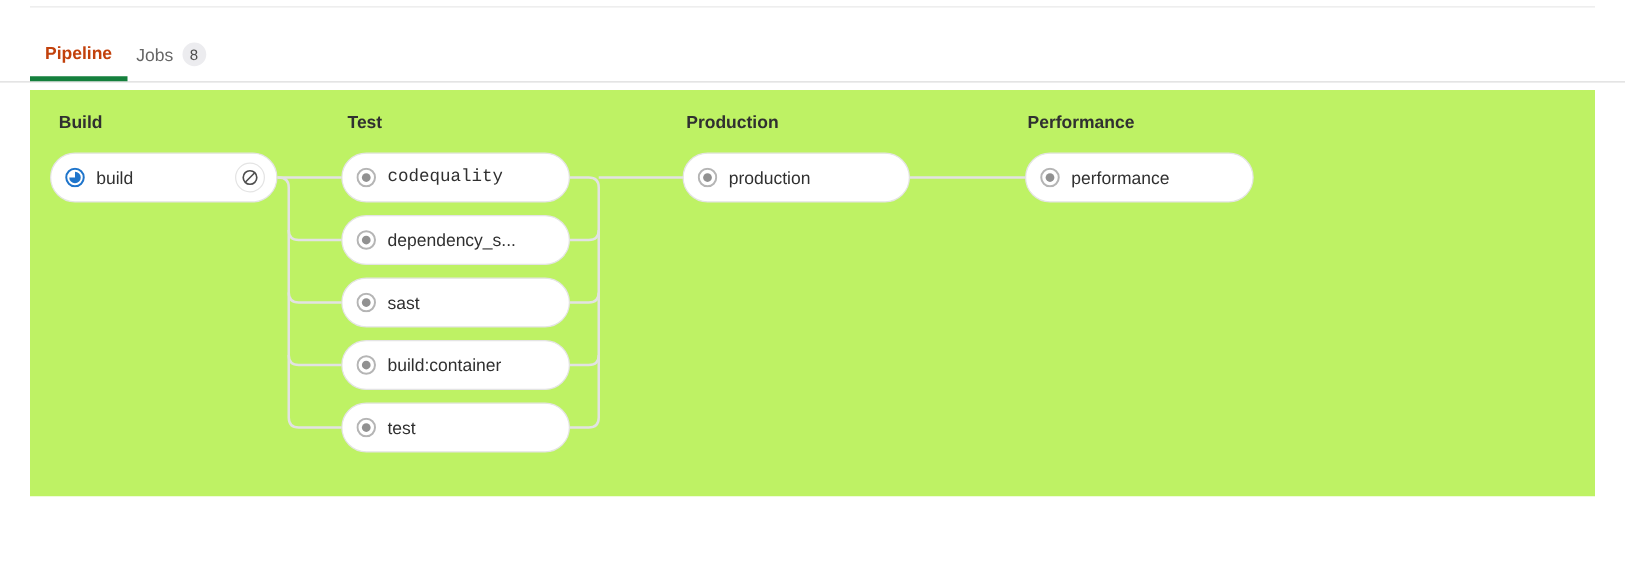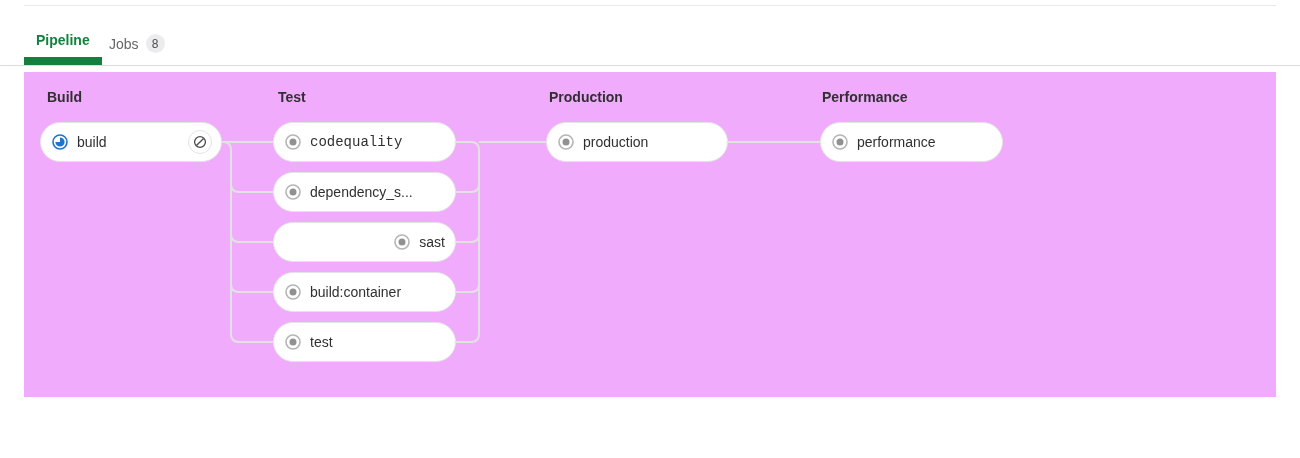--- a/index.html
+++ b/index.html
@@ -44,22 +44,22 @@
     align-items: center;
     gap: 7px;
     font-size: 14px;
     cursor: pointer;
     box-sizing: border-box;
   }
   .tab-pipeline {
     left: 24px;
     padding: 0 12px;
     font-weight: bold;
-    color: #15803d;
-    border-bottom: 8px solid #15803d;
+    color: #c2410c;
+    border-bottom: 4px solid #15803d;
   }
   .tab-jobs {
     left: 97px;
     padding: 0 12px;
     color: #666666;
     align-items: center;
   }
   .jobs-badge {
     display: inline-flex;
     align-items: center;
@@ -74,21 +74,21 @@
     box-sizing: border-box;
   }
 
   
   .graph-panel {
     position: absolute;
     left: 24px;
     top: 72px;
     width: 1252px;
     height: 325px;
-    background: #f0abfc;
+    background: #bef264;
     overflow: hidden;
   }
 
   .stage-col {
     position: absolute;
     top: 0;
   }
   .stage-title {
     position: absolute;
     top: 17px;
@@ -220,21 +220,21 @@
     </div>
 
     <div class="job-pill" style="left:249px; top:100px; width:183px;">
       <svg class="status-icon" viewBox="0 0 16 16">
         <circle cx="8" cy="8" r="7" fill="none" stroke="#b5b5b5" stroke-width="1.6"></circle>
         <circle cx="8" cy="8" r="3.5" fill="#919191"></circle>
       </svg>
       <span class="job-label">dependency_s...</span>
     </div>
 
-    <div class="job-pill" style="left:249px; top:150px; width:183px;justify-content:flex-end;">
+    <div class="job-pill" style="left:249px; top:150px; width:183px;">
       <svg class="status-icon" viewBox="0 0 16 16">
         <circle cx="8" cy="8" r="7" fill="none" stroke="#b5b5b5" stroke-width="1.6"></circle>
         <circle cx="8" cy="8" r="3.5" fill="#919191"></circle>
       </svg>
       <span class="job-label">sast</span>
     </div>
 
     <div class="job-pill" style="left:249px; top:200px; width:183px;">
       <svg class="status-icon" viewBox="0 0 16 16">
         <circle cx="8" cy="8" r="7" fill="none" stroke="#b5b5b5" stroke-width="1.6"></circle>

